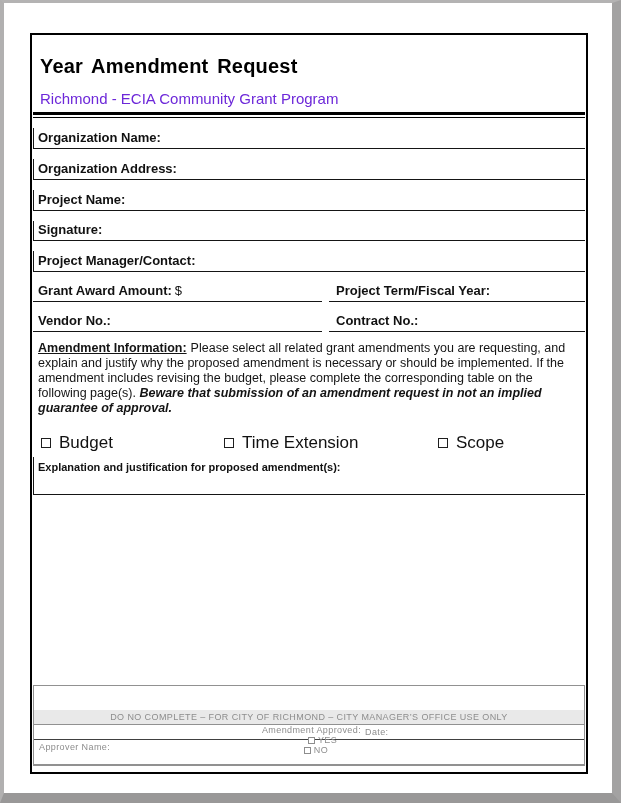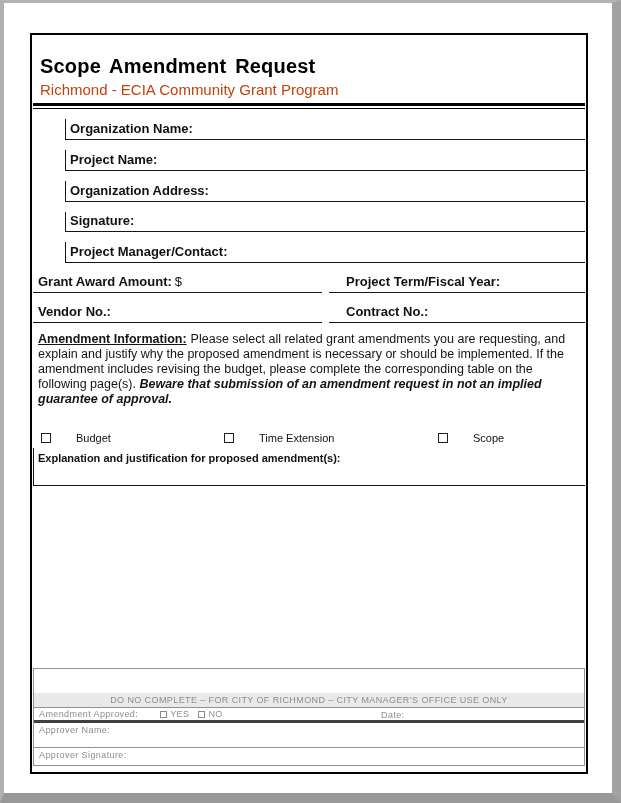--- a/index.html
+++ b/index.html
@@ -27,60 +27,60 @@
 
   
   .title-block { padding: 20px 6px 0 7px; }
   .doc-title {
     margin: 0;
     font-size: 20px; line-height: 23px;
     font-weight: bold; letter-spacing: 0.2px; word-spacing: 3px;
     color: #000;
   }
   .doc-subtitle {
-    margin-top: 3px;
+    margin-top: 12px;
     font-size: 15px; line-height: 18px;
-    color: #c2410c;
+    color: #6d28d9;
   }
   .double-rule {
     margin-top: 4px;
     height: 6px;
     border-top: 3px solid #000;
     border-bottom: 1px solid #000;
     margin-left: -7px; margin-right: -6px;
   }
 
   
-  .f-row { position: relative; height: 31px; border-bottom: 1px solid #151515; margin-left: 32px; }
+  .f-row { position: relative; height: 31px; border-bottom: 1px solid #151515; }
   .f-row .tick { position: absolute; left: 0; top: 10px; bottom: 0; width: 1px; background: #151515; }
   .f-lbl {
     position: absolute; left: 5px; bottom: 3px;
     font-size: 13px; font-weight: bold; white-space: nowrap;
   }
   .f-suffix { font-weight: normal; margin-left: 3px; }
 
   
   .f-row2 { display: flex; height: 30px; }
   .f-row2 .cell-l { position: relative; width: 289px; border-bottom: 1px solid #151515; }
   .f-row2 .gap { width: 7px; }
   .f-row2 .cell-r { position: relative; flex: 1; border-bottom: 1px solid #151515; }
-  .f-row2 .cell-r .f-lbl { left: 17px; }
+  .f-row2 .cell-r .f-lbl { left: 7px; }
 
   
   .amend-info {
     margin: 9px 5px 0 5px;
     font-size: 12.5px; line-height: 15px;
     color: #141414;
   }
   .ai-head { font-weight: bold; text-decoration: underline; margin-right: 4px; }
   .ai-warning { font-weight: bold; font-style: italic; text-align: right; }
 
   
   .cb-row { position: relative; height: 17px; margin-top: 17px; }
-  .cb-item { position: absolute; top: 8px; display: flex; align-items: center; font-size: 11px; cursor: default; gap: 17px; }
+  .cb-item { position: absolute; top: 0; display: flex; align-items: center; font-size: 17px; cursor: default; }
   .cb-box { width: 10px; height: 10px; border: 1.5px solid #1e1e1e; margin-right: 8px; background: #fff; }
   .cb-budget { left: 8px; }
   .cb-time   { left: 191px; }
   .cb-scope  { left: 405px; }
 
   
   .exp-row { position: relative; height: 38px; margin-top: 7px; border-bottom: 1px solid #151515; }
   .exp-row .tick { position: absolute; left: 0; top: 0; bottom: 0; width: 1px; background: #151515; }
   .exp-lbl { position: absolute; left: 5px; top: 4px; font-size: 11px; font-weight: bold; }
 
@@ -97,54 +97,55 @@
   .office-header {
     background: #e9e9e9;
     border-bottom: 1px solid #919191;
     text-align: center;
     padding: 2px 0 2px 0;
     margin-top: 24px;
   }
   .office-row-approved {
     position: relative;
     height: 15px;
-    border-bottom: 3px solid #404040;
+    border-bottom: 1px solid #404040;
     display: flex; align-items: center;
     padding-left: 5px;
+    flex-direction: column;
   }
   .ocb-group { display: flex; align-items: center; margin-left: 22px; }
   .ocb-group + .ocb-group { margin-left: 9px; }
   .ocb { width: 7px; height: 7px; border: 1px solid #8d8d8d; margin-right: 3px; background: #fff; }
-  .office-date { position: absolute; left: 347px; top: 2px; }
+  .office-date { position: absolute; left: 331px; top: 2px; }
   .office-row-name { height: 25px; border-bottom: 1px solid #919191; padding: 2px 0 0 5px; }
   .office-row-sig  { height: 17px; padding: 2px 0 0 5px; }
 </style>
 </head>
 <body>
 
 <div class="frame">
   <div class="page-border">
 
     <div class="title-block">
-      <div class="doc-title">Scope Amendment Request</div>
+      <div class="doc-title">Year Amendment Request</div>
       <div class="doc-subtitle">Richmond - ECIA Community Grant Program</div>
       <div class="double-rule"></div>
     </div>
 
     <div class="f-row">
       <span class="tick"></span>
       <span class="f-lbl">Organization Name:</span>
     </div>
     <div class="f-row">
       <span class="tick"></span>
+      <span class="f-lbl">Organization Address:</span>
+    </div>
+    <div class="f-row">
+      <span class="tick"></span>
       <span class="f-lbl">Project Name:</span>
-    </div>
-    <div class="f-row">
-      <span class="tick"></span>
-      <span class="f-lbl">Organization Address:</span>
     </div>
     <div class="f-row" style="height:30px">
       <span class="tick"></span>
       <span class="f-lbl">Signature:</span>
     </div>
     <div class="f-row">
       <span class="tick"></span>
       <span class="f-lbl">Project Manager/Contact:</span>
     </div>
 
@@ -207,19 +208,16 @@
           <span class="ocb"></span>
           <span>NO</span>
         </span>
         <span class="office-date">
           <span>Date:</span>
         </span>
       </div>
       <div class="office-row-name">
         <span>Approver Name:</span>
       </div>
-      <div class="office-row-sig">
-        <span>Approver Signature:</span>
-      </div>
     </div>
 
   </div>
 </div>
 
 </body></html>

